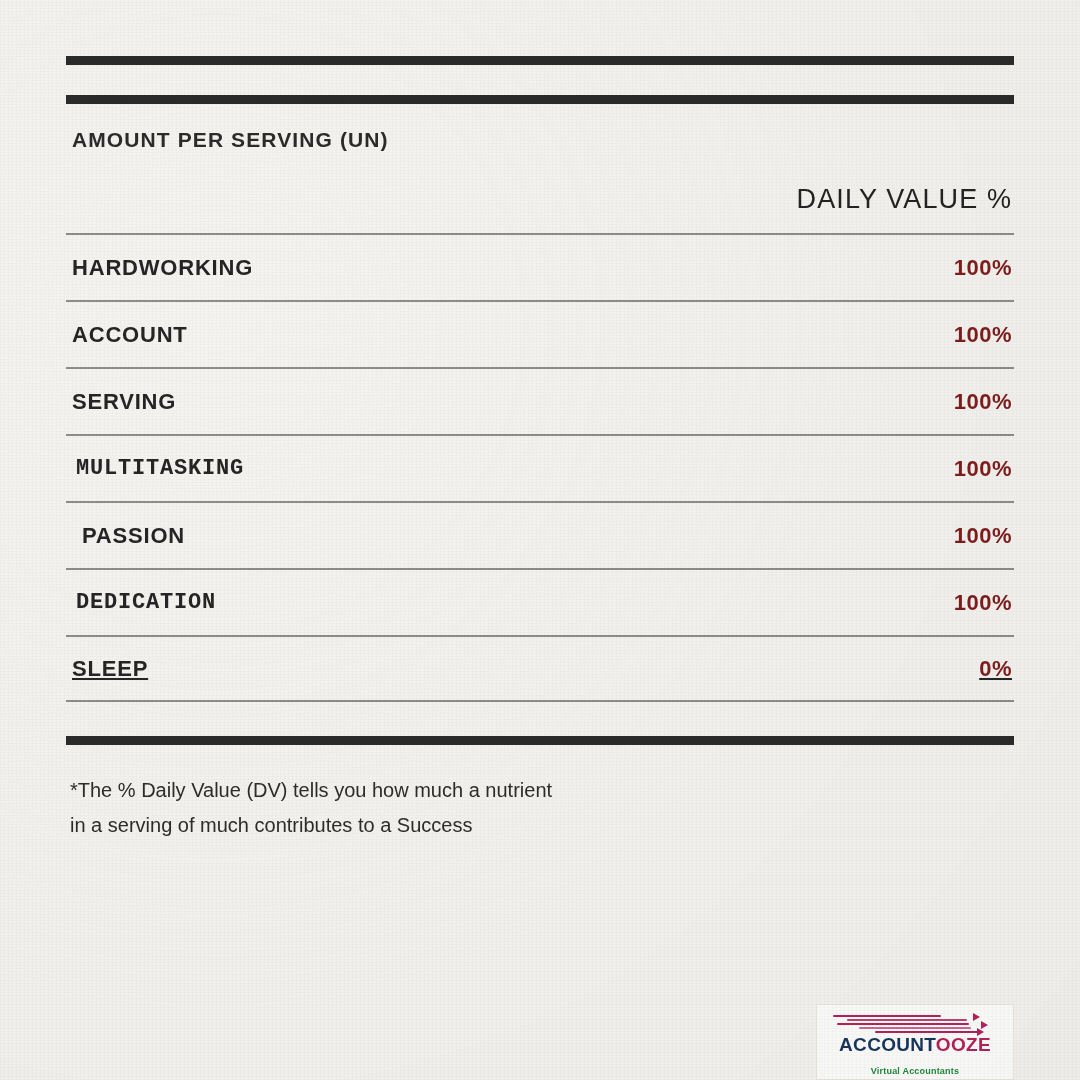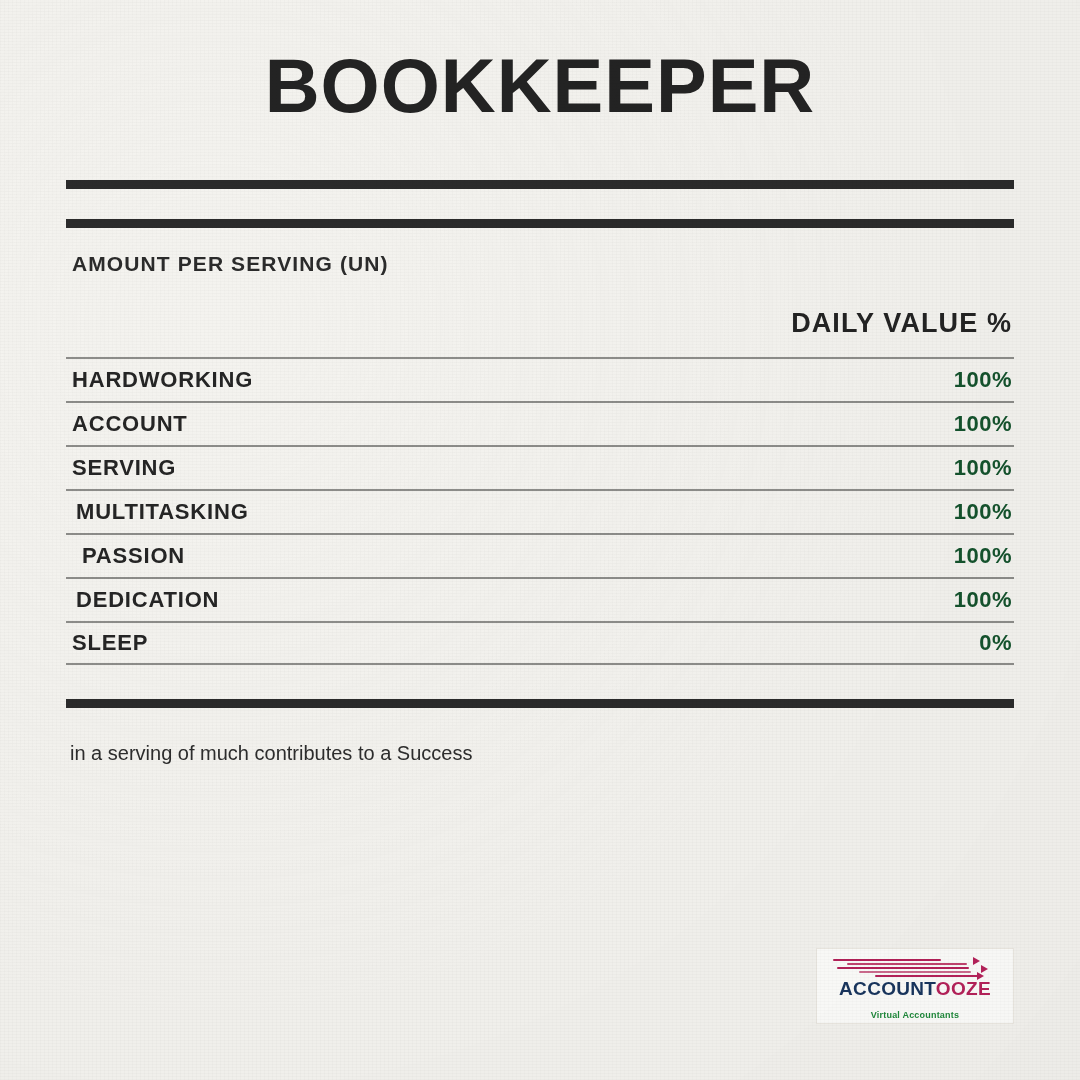--- a/index.html
+++ b/index.html
@@ -61,54 +61,55 @@
   .amount-row {
     font-size: 21px;
     font-weight: 700;
     letter-spacing: 1.1px;
     margin: 24px 0 0 6px;
     color: #2b2b2b;
   }
   .daily-value {
     text-align: right;
     font-size: 27px;
-    font-weight: 700;
+    font-weight: 400;
     letter-spacing: 1.1px;
     margin-top: 32px;
     padding-right: 2px;
     color: #232323;
   }
   .facts {
     margin-top: 18px;
   }
   .fact-row {
     display: flex;
     align-items: center;
     justify-content: space-between;
     border-top: 2px solid #8d8d8a;
-    height: 44px;
+    height: 67px;
   }
   .fact-row:last-child {
     border-bottom: 2px solid #8d8d8a;
+    text-decoration: underline;
   }
   .fact-label {
     font-size: 22px;
     font-weight: 700;
     letter-spacing: 0.8px;
     color: #252525;
   }
   .fact-value {
     font-size: 22px;
     font-weight: 700;
     letter-spacing: 0.5px;
-    color: #14532d;
+    color: #7f1d1d;
   }
   
   .indent-0 .fact-label { padding-left: 6px; }
-  .indent-1 .fact-label { padding-left: 10px; }
+  .indent-1 .fact-label { padding-left: 10px; font-family: Liberation Mono, monospace; }
   .indent-2 .fact-label { padding-left: 16px; text-align: right; }
   .fact-row .fact-value { padding-right: 2px; }
   .rule-thick3 {
     height: 9px;
     background: #2b2b2b;
     margin-top: 34px;
   }
   .footnote {
     margin-top: 28px;
     font-size: 20px;
@@ -164,21 +165,20 @@
     border-left: 7px solid #b6215a;
     border-top: 4px solid transparent;
     border-bottom: 4px solid transparent;
   }
 </style>
 </head>
 <body>
 
 <div class="card">
 
-  <h1 class="title">BOOKKEEPER</h1>
 
   <div class="rule-thick"></div>
 
 
   <div class="rule-thick2"></div>
 
   <div class="amount-row">AMOUNT PER SERVING (UN)</div>
 
   <div class="daily-value">DAILY VALUE %</div>
 
@@ -209,20 +209,21 @@
     </div>
     <div class="fact-row indent-0">
       <span class="fact-label">SLEEP</span>
       <span class="fact-value">0%</span>
     </div>
   </div>
 
   <div class="rule-thick3"></div>
 
   <div class="footnote">
+    <div>*The % Daily Value (DV) tells you how much a nutrient</div>
     <div>in a serving of much contributes to a Success</div>
   </div>
 
   <div class="logo-box">
     <div class="logo-streaks">
       <span class="s" style="left:2px;  top:2px;  width:108px; background:#b6215a;"></span>
       <span class="s" style="left:16px; top:6px;  width:120px; background:#c2436f;"></span>
       <span class="s" style="left:6px;  top:10px; width:132px; background:#b6215a;"></span>
       <span class="s" style="left:28px; top:14px; width:112px; background:#cf6b8f;"></span>
       <span class="s" style="left:44px; top:18px; width:104px; background:#b6215a;"></span>

